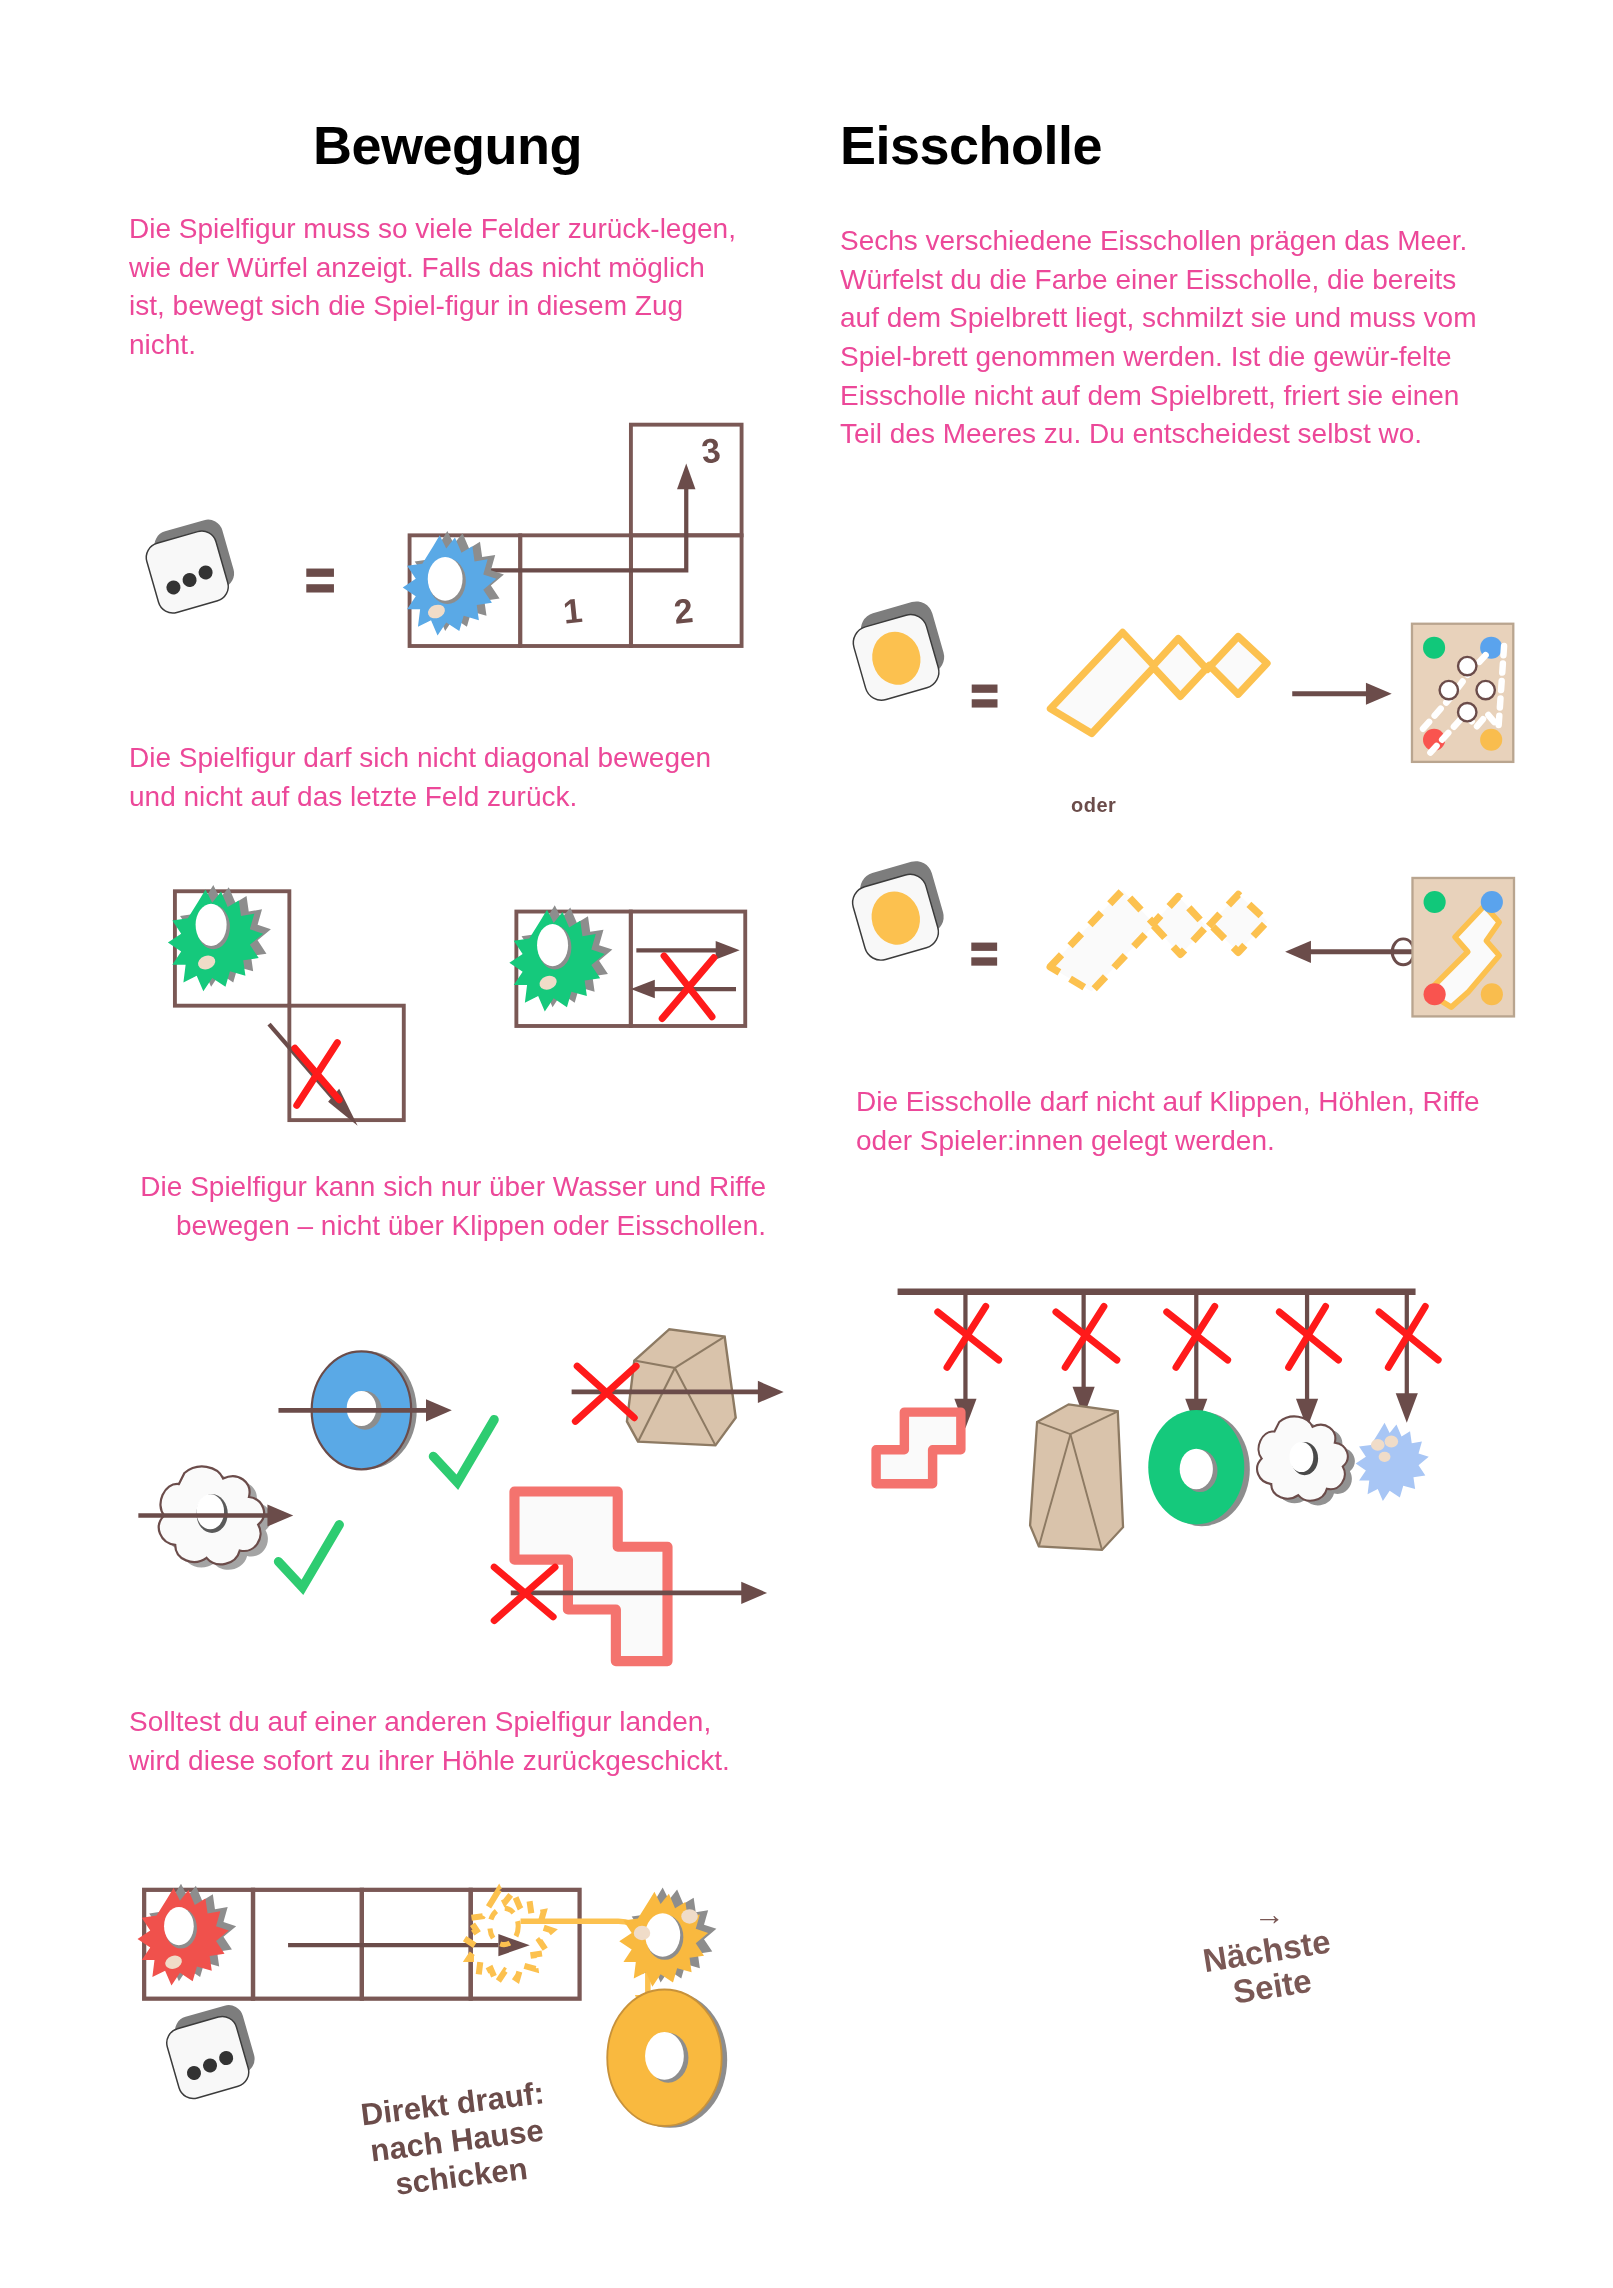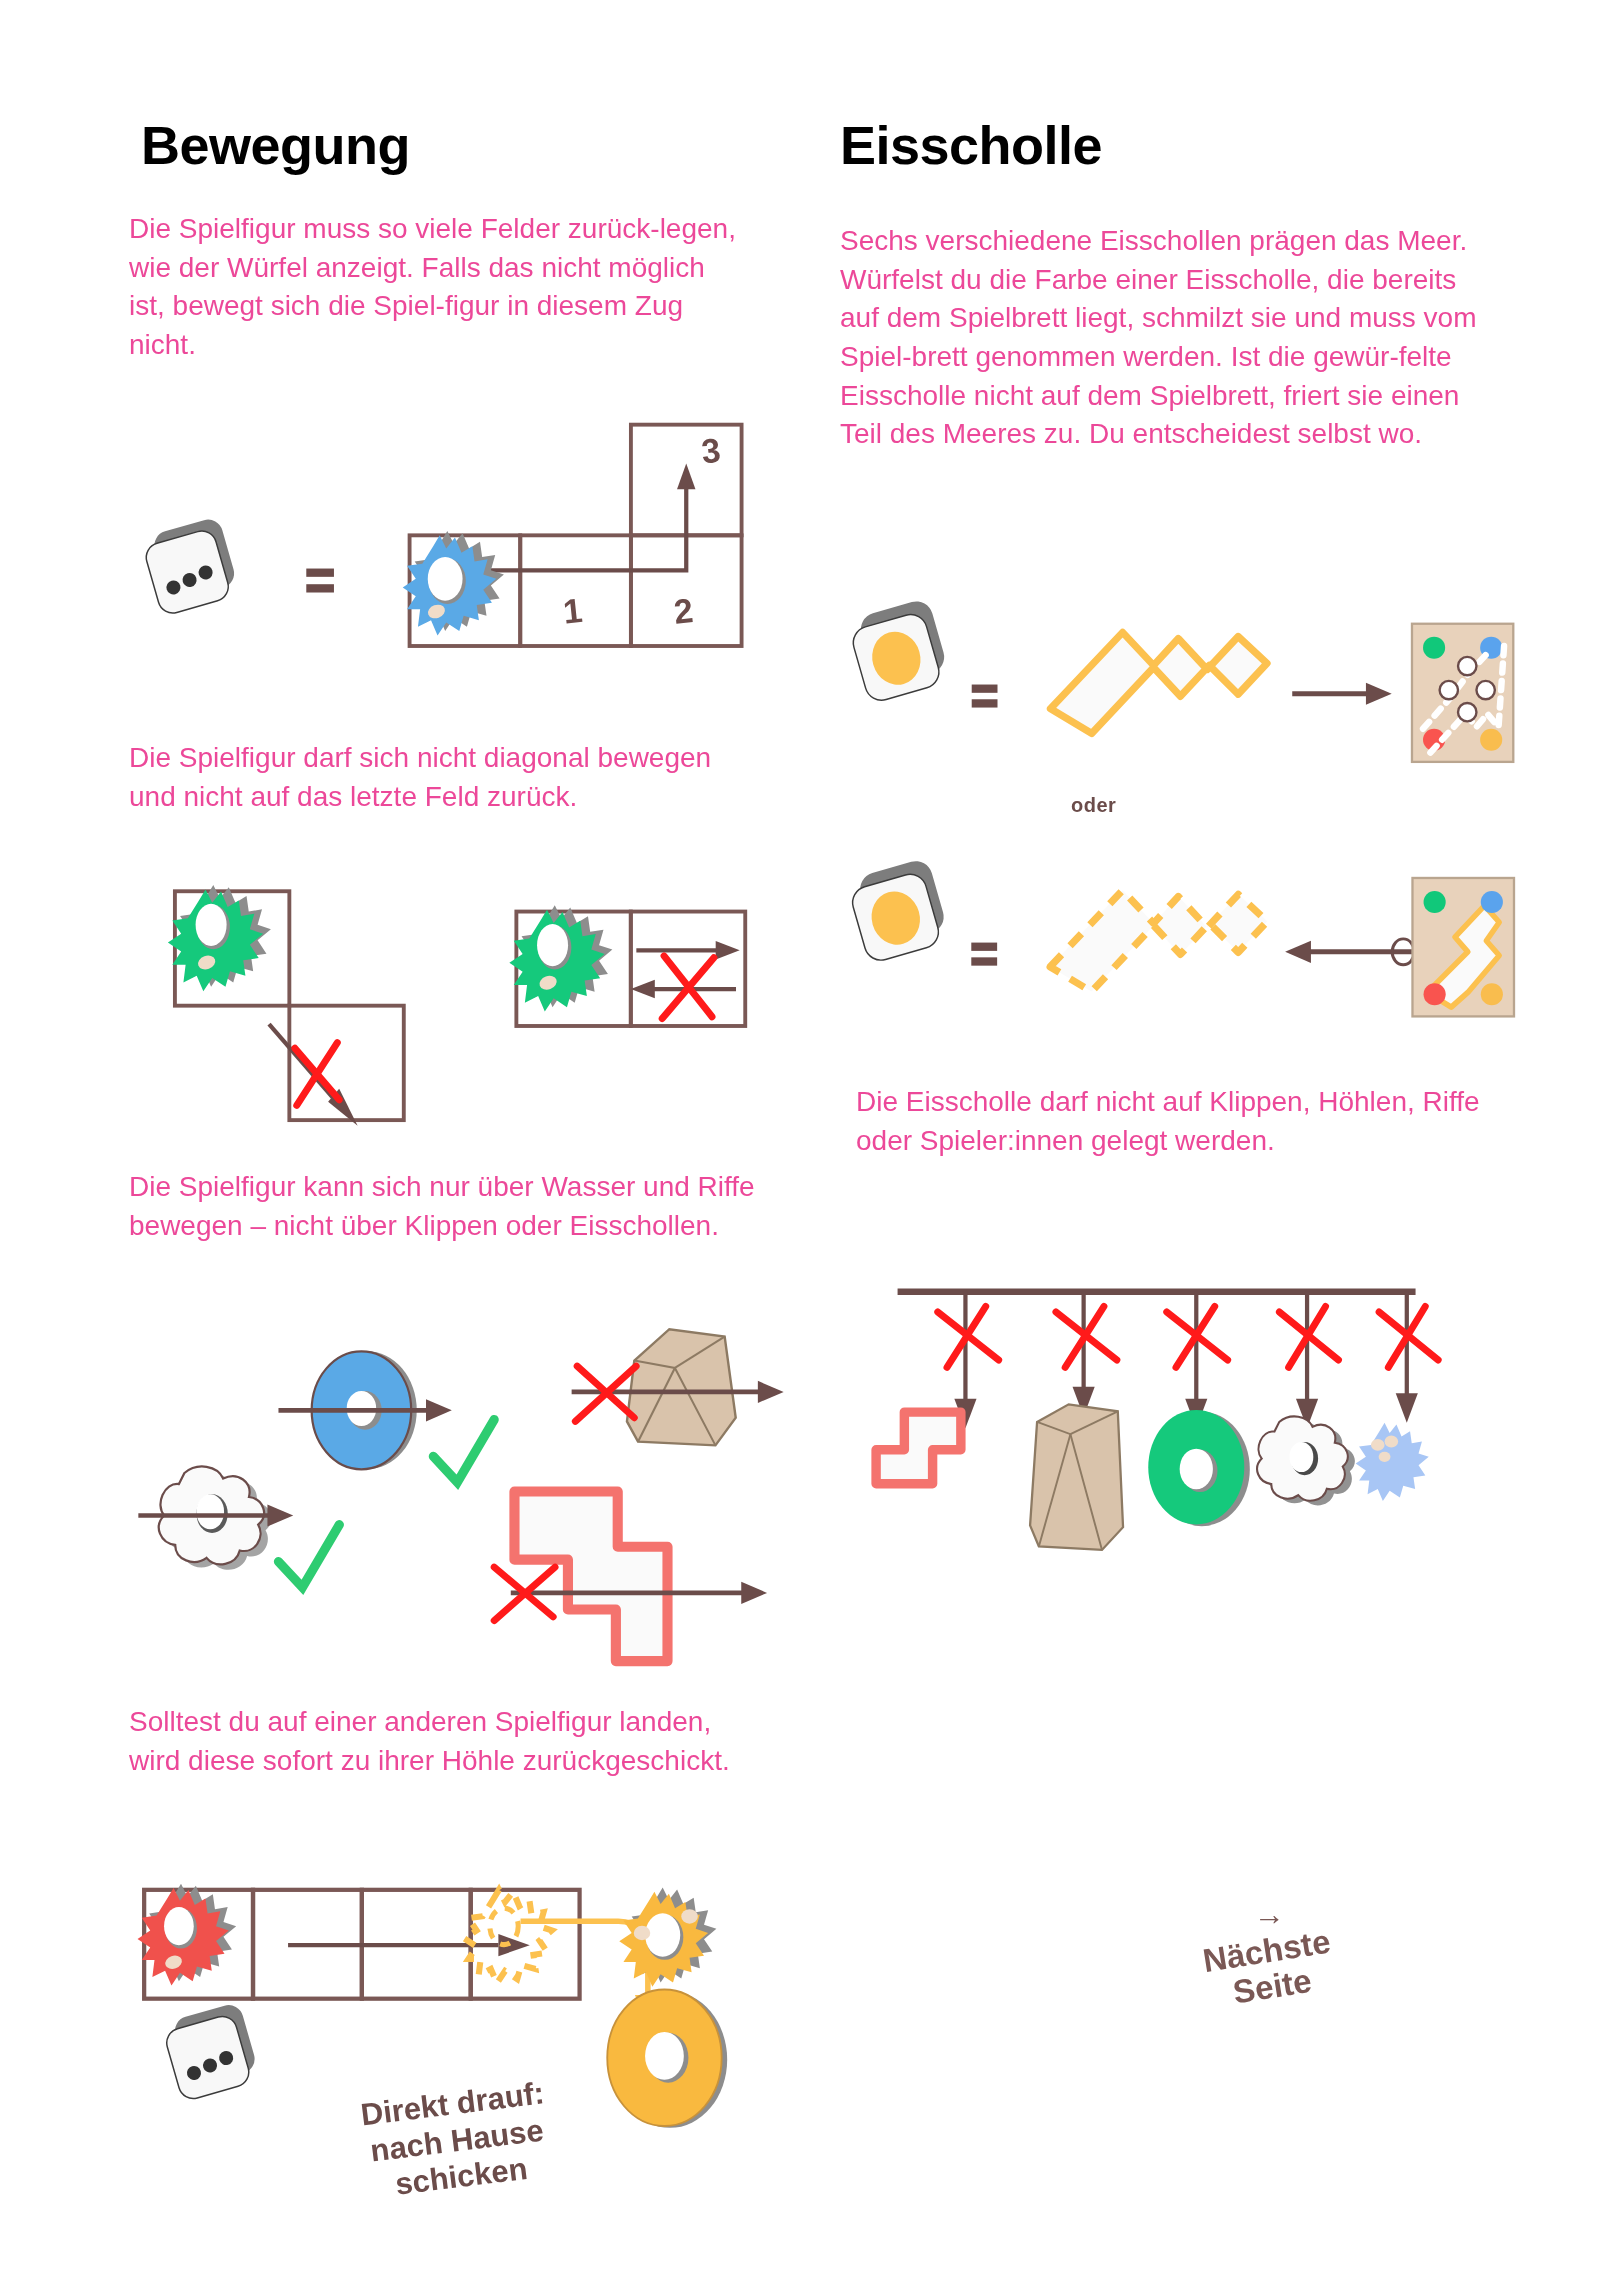--- a/index.html
+++ b/index.html
@@ -37,27 +37,27 @@
   }
   .naechste-arrow{font-size:31px;color:#7a5855;font-weight:bold;text-align:center;}
 </style>
 </head>
 <body>
 
 <div class="page">
 
   <div class="col col-left">
 
-    <h1 class="section-title block" style="top:118px;left:12px;width:637px;">Bewegung</h1>
+    <h1 class="section-title block" style="top:118px;left:0;width:637px;text-align:center;">Bewegung</h1>
 
     <p class="body-text block" style="top:210px;left:0;width:609px;">Die Spielfigur muss so viele Felder zurück‐legen, wie der Würfel anzeigt. Falls das nicht möglich ist, bewegt sich die Spiel‐figur in diesem Zug nicht.</p>
 
     <p class="body-text block" style="top:706px;left:0;width:618px;margin-top:33px;">Die Spielfigur darf sich nicht diagonal bewegen und nicht auf das letzte Feld zurück.</p>
 
-    <p class="body-text block" style="top:1168px;left:0;width:637px;">Die Spielfigur kann sich nur über Wasser und Riffe bewegen – nicht über Klippen oder Eisschollen.</p>
+    <p class="body-text block" style="top:1168px;left:0;width:637px;text-align:right;">Die Spielfigur kann sich nur über Wasser und Riffe bewegen – nicht über Klippen oder Eisschollen.</p>
 
     <p class="body-text block" style="top:1703px;left:0;width:637px;">Solltest du auf einer anderen Spielfigur landen, wird diese sofort zu ihrer Höhle zurückgeschickt.</p>
   </div>
 
   <div class="art" style="left:129px;top:397px;width:646px;height:249px;">
     <svg width="646" height="249" viewBox="0 0 700 270">
 
       <g transform="translate(18,160) rotate(-16)">
         <rect x="8" y="-8" width="76" height="76" rx="16" fill="#7d7d7d"></rect>
         <rect x="-4" y="2" width="78" height="78" rx="16" fill="#f8f8f8" stroke="#3b3b3b" stroke-width="1.6"></rect>

